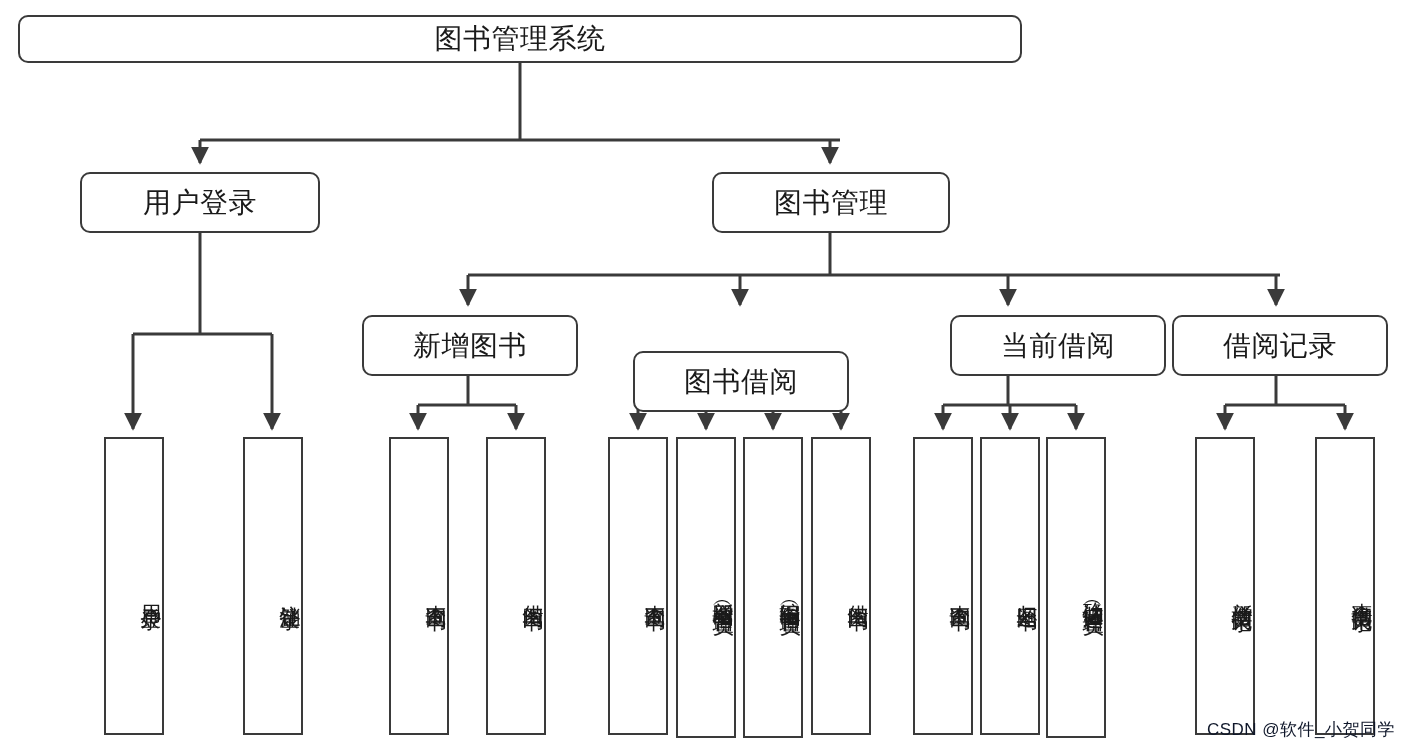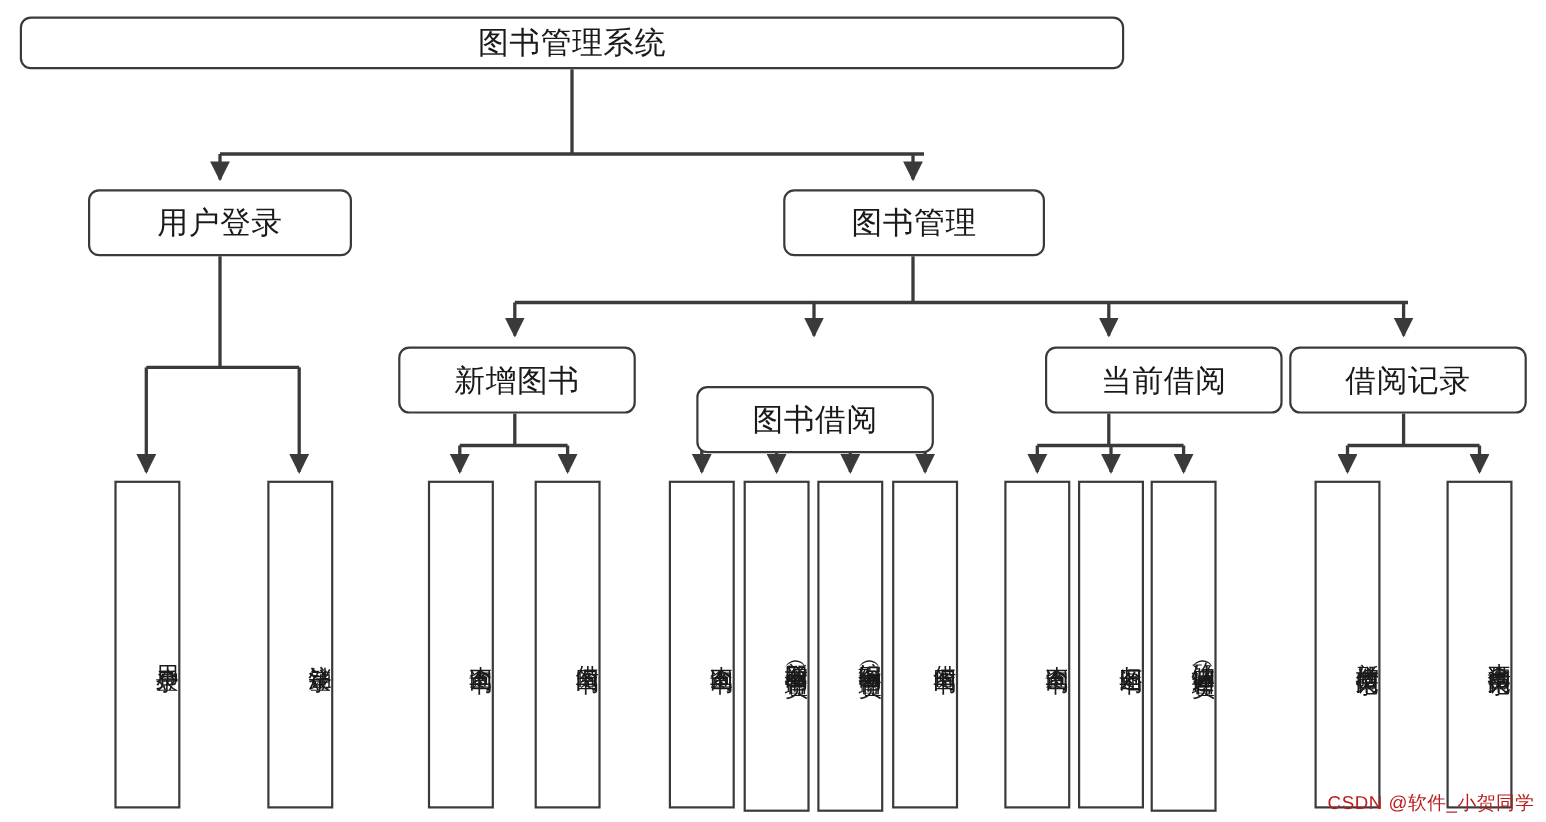--- a/index.html
+++ b/index.html
@@ -52,21 +52,21 @@
   }
   .node .label {
     display: block;
     white-space: nowrap;
   }
   #watermark {
     position: absolute;
     right: 10px;
     bottom: 6px;
     font-size: 17px;
-    color: #b91c1c;
+    color: #0f172a;
     letter-spacing: 0.5px;
     user-select: none;
   }
 </style>
 </head>
 <body>
 
 <div id="canvas">
 
   <svg id="wires" viewBox="0 0 1405 747">

